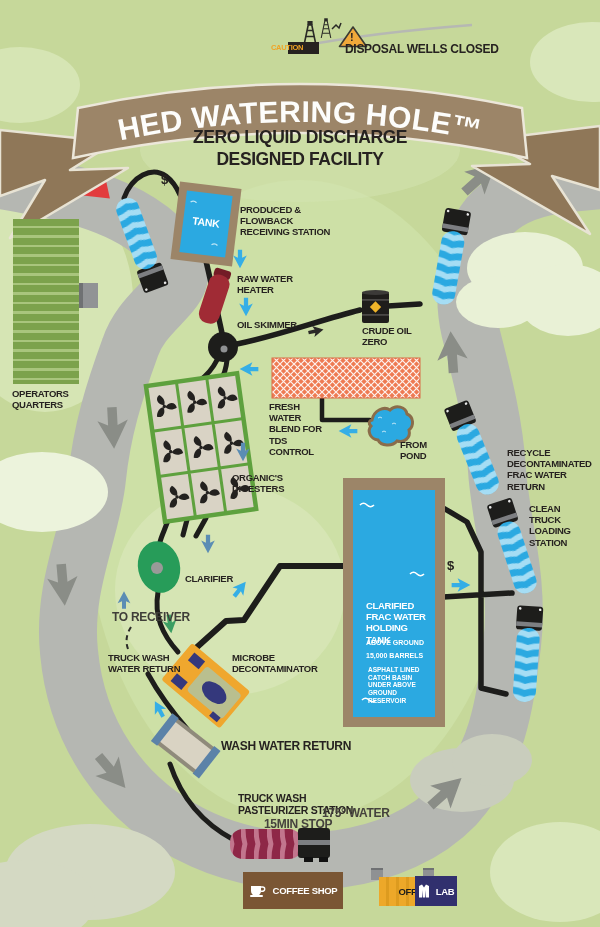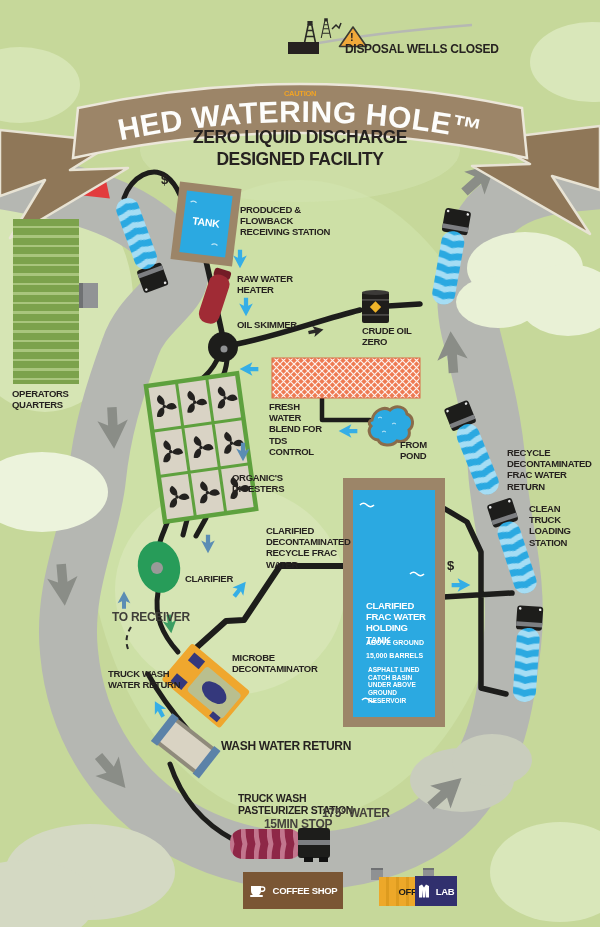--- a/index.html
+++ b/index.html
@@ -249,50 +249,49 @@
     <path id="titlearc" d="M 80 150 Q 300 94 520 150" fill="none"></path>
     <text font-family="Liberation Sans, sans-serif" font-size="30" font-weight="bold" fill="#fdfdfb" letter-spacing="0.5">
       <textPath href="#titlearc" startOffset="50%" text-anchor="middle">HED WATERING HOLE™</textPath>
     </text>
   </g>
 </svg>
 
 <div id="opq"></div>
 <div id="opq-door"></div>
 
-<div class="lbl" id="caution-txt" style="left:284px;top:44px;width:31px;margin-top:46px;">CAUTION</div>
+<div class="lbl" id="caution-txt" style="left:271px;top:44px;width:31px;">CAUTION</div>
 <div class="lbl" id="bang" style="left:350px;top:31px;">!</div>
 <div class="lbl small nowrap" style="left:345px;top:42px;">DISPOSAL WELLS CLOSED</div>
 
 <div class="lbl subtitle center" style="left:150px;top:127px;width:300px;">ZERO LIQUID DISCHARGE</div>
 <div class="lbl subtitle center" style="left:150px;top:149px;width:300px;">DESIGNED FACILITY</div>
 
 <div class="lbl dollar" style="left:161px;top:172px;">$</div>
 <div class="lbl" style="left:240px;top:204px;width:95px;">PRODUCED &amp; FLOWBACK RECEIVING STATION</div>
 <div class="lbl white center" id="tanklbl" style="left:186px;top:216px;width:40px;font-size:10.5px;">TANK</div>
 <div class="lbl" style="left:237px;top:273px;width:64px;">RAW WATER HEATER</div>
 <div class="lbl nowrap" style="left:237px;top:319px;">OIL  SKIMMER</div>
 <div class="lbl" style="left:362px;top:325px;width:62px;">CRUDE OIL ZERO</div>
 <div class="lbl" style="left:269px;top:401px;width:64px;">FRESH WATER BLEND FOR TDS CONTROL</div>
 <div class="lbl" style="left:400px;top:439px;width:44px;">FROM POND</div>
 <div class="lbl" style="left:232px;top:472px;width:68px;">ORGANIC'S DIGESTERS</div>
 <div class="lbl nowrap" style="left:185px;top:553px;margin-top:20px;">CLARIFIER</div>
-<div class="lbl" style="left:266px;top:525px;width:88px;">CLARIFIED DECONTAMINATED RECYCLE FRAC WATER</div>
 
 <div class="lbl white" style="left:366px;top:600px;width:64px;">CLARIFIED FRAC WATER HOLDING TANK</div>
 <div class="lbl tiny white nowrap" style="left:366px;top:639px;">ABOVE GROUND</div>
 <div class="lbl tiny white nowrap" style="left:366px;top:652px;">15,000 BARRELS</div>
 <div class="lbl tiny white" style="left:368px;top:666px;width:58px;font-size:6.5px;">ASPHALT LINED CATCH BASIN UNDER ABOVE GROUND RESERVOIR</div>
 <div class="lbl dollar" style="left:447px;top:558px;">$</div>
 
 <div class="lbl" style="left:507px;top:447px;width:80px;">RECYCLE DECONTAMINATED FRAC WATER RETURN</div>
 <div class="lbl" style="left:529px;top:503px;width:48px;">CLEAN TRUCK LOADING STATION</div>
 
 <div class="lbl small nowrap" style="left:104px;top:610px;color:#3f3e39;margin-left:8px;">TO RECEIVER</div>
-<div class="lbl" style="left:108px;top:668px;width:85px;">TRUCK WASH WATER RETURN</div>
+<div class="lbl" style="left:108px;top:652px;width:85px;">TRUCK WASH WATER RETURN</div>
 <div class="lbl" style="left:232px;top:652px;width:95px;">MICROBE DECONTAMINATOR</div>
 <div class="lbl small nowrap" style="left:221px;top:739px;">WASH WATER RETURN</div>
 
 <div class="lbl nowrap" style="left:238px;top:792px;font-size:10.5px;">TRUCK WASH</div>
 <div class="lbl nowrap" style="left:238px;top:804px;font-size:10.5px;">PASTEURIZER STATION</div>
 <div class="lbl small nowrap" style="left:322px;top:806px;color:#45423d;">175° WATER</div>
 <div class="lbl small nowrap" style="left:264px;top:817px;color:#45423d;">15MIN STOP</div>
 
 <div class="lbl" style="left:12px;top:388px;width:60px;">OPERATORS QUARTERS</div>
 

